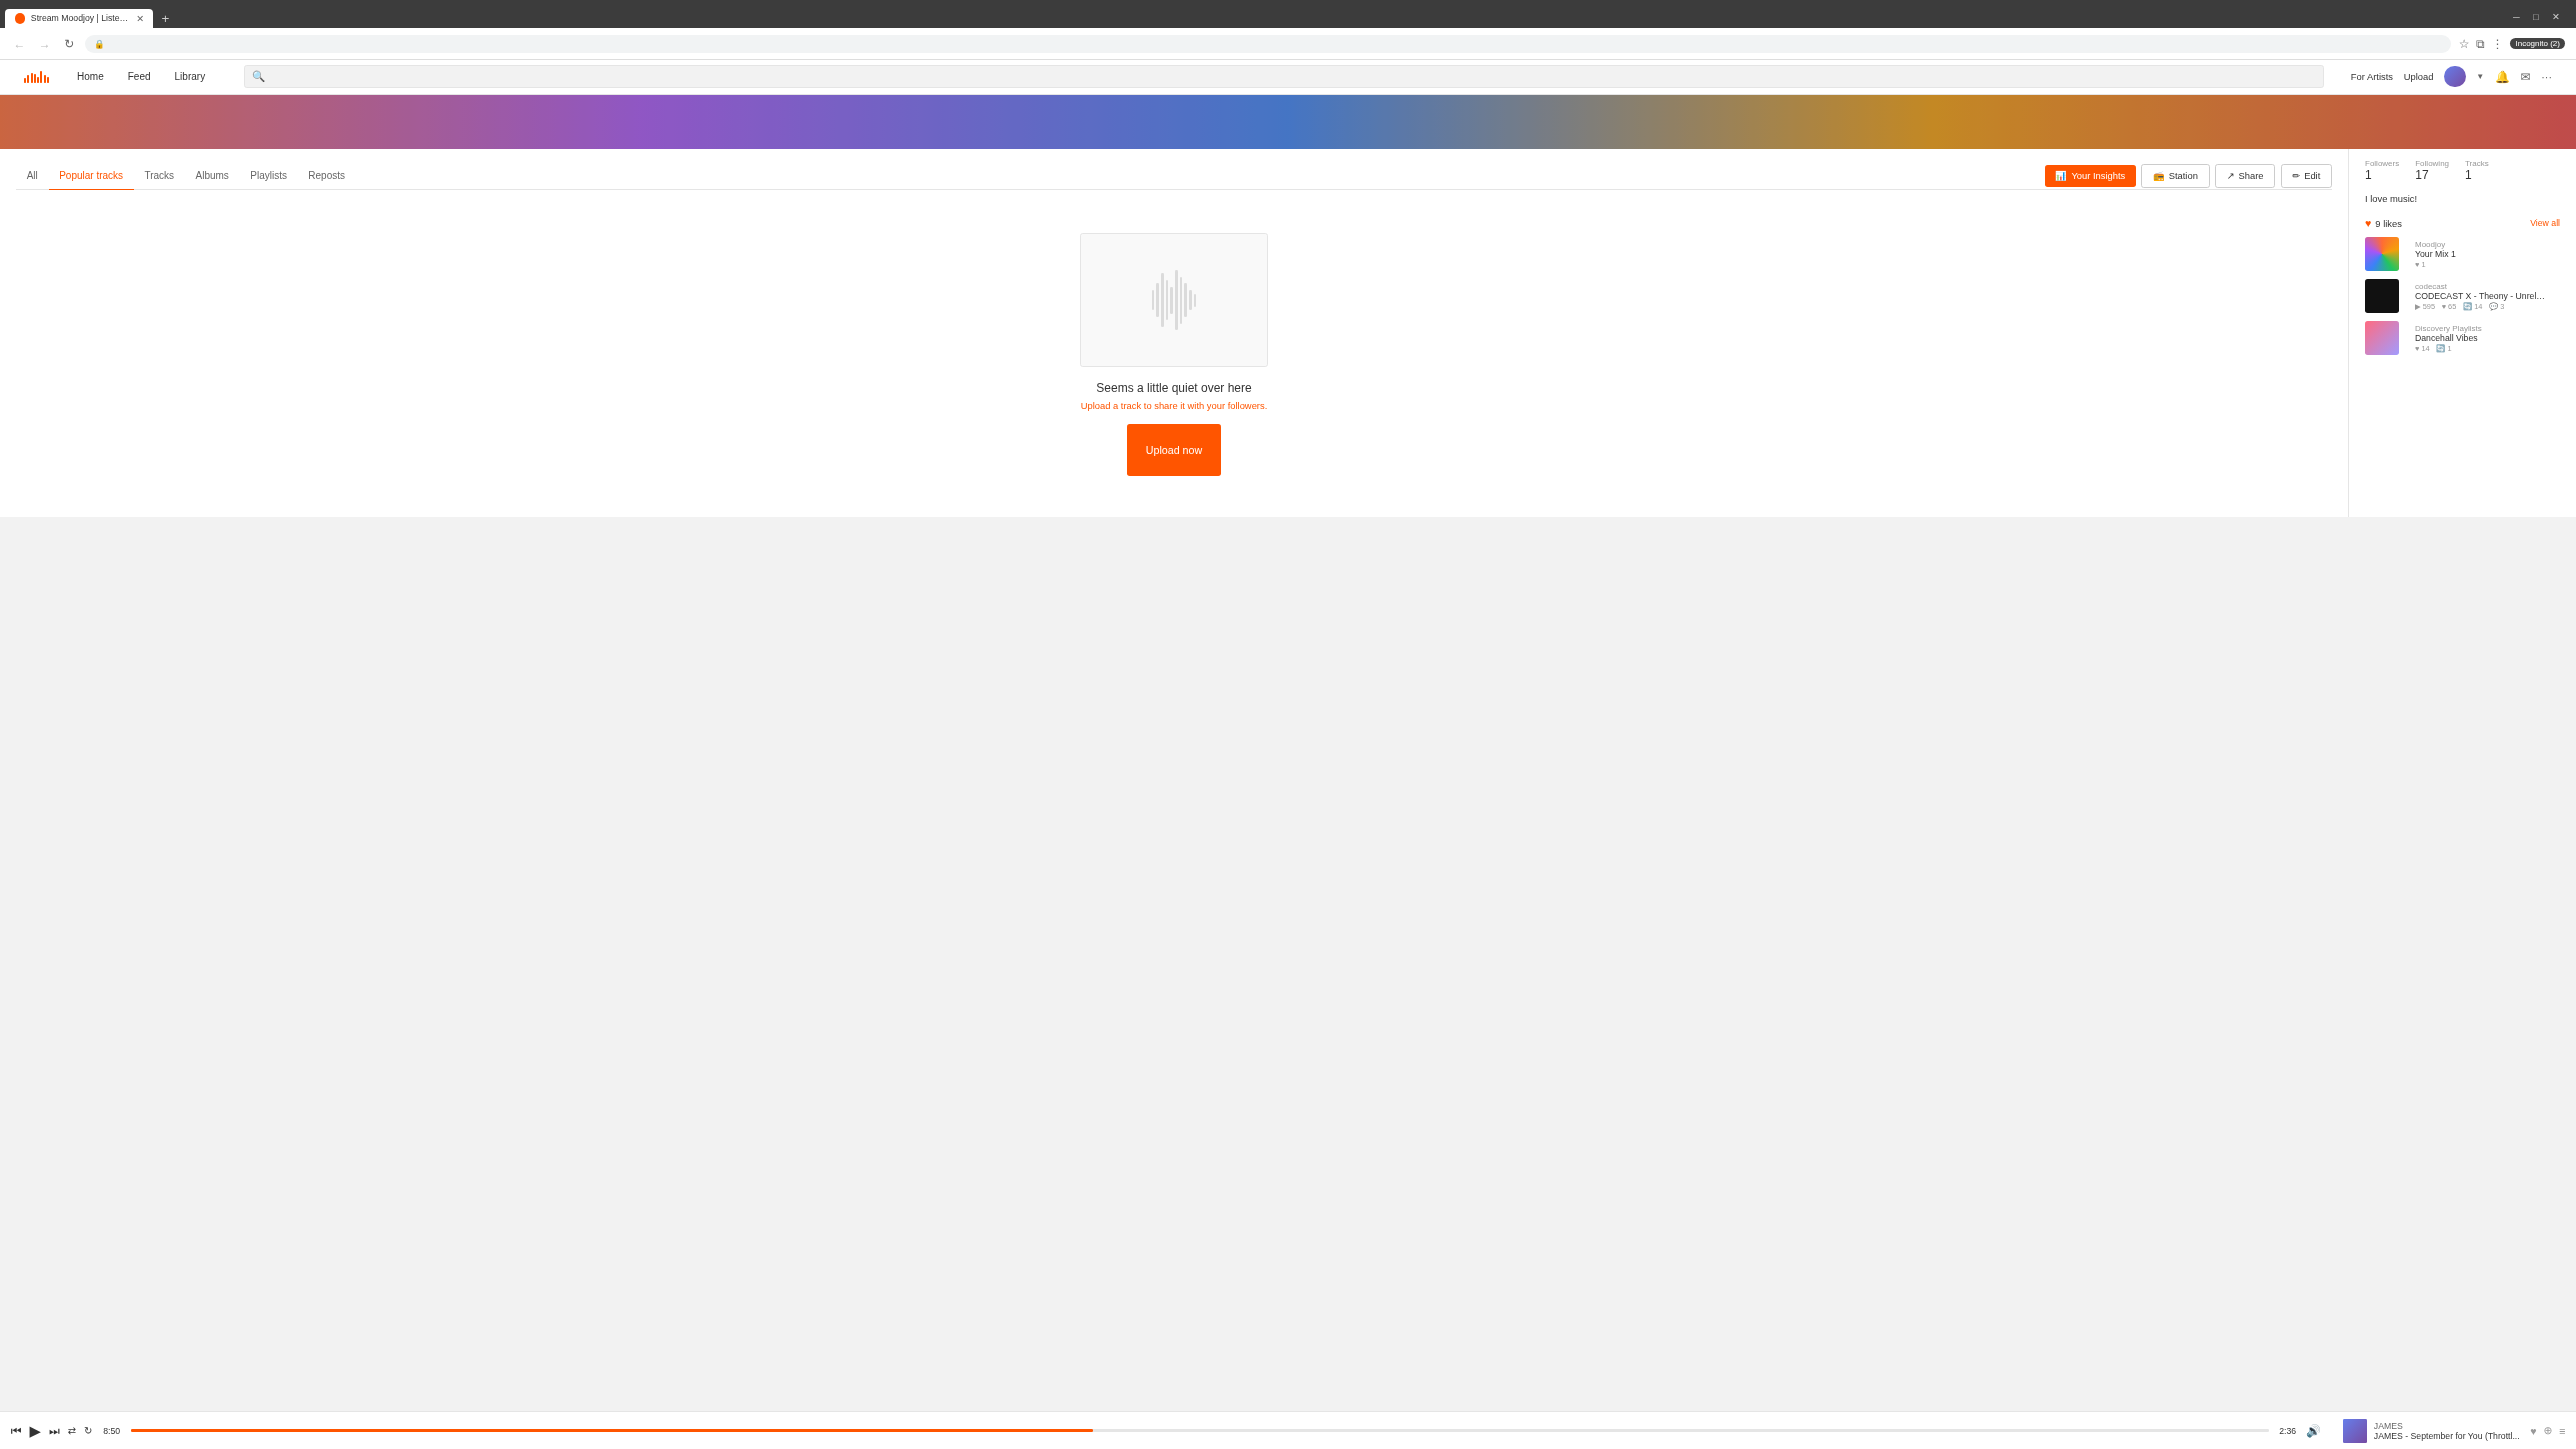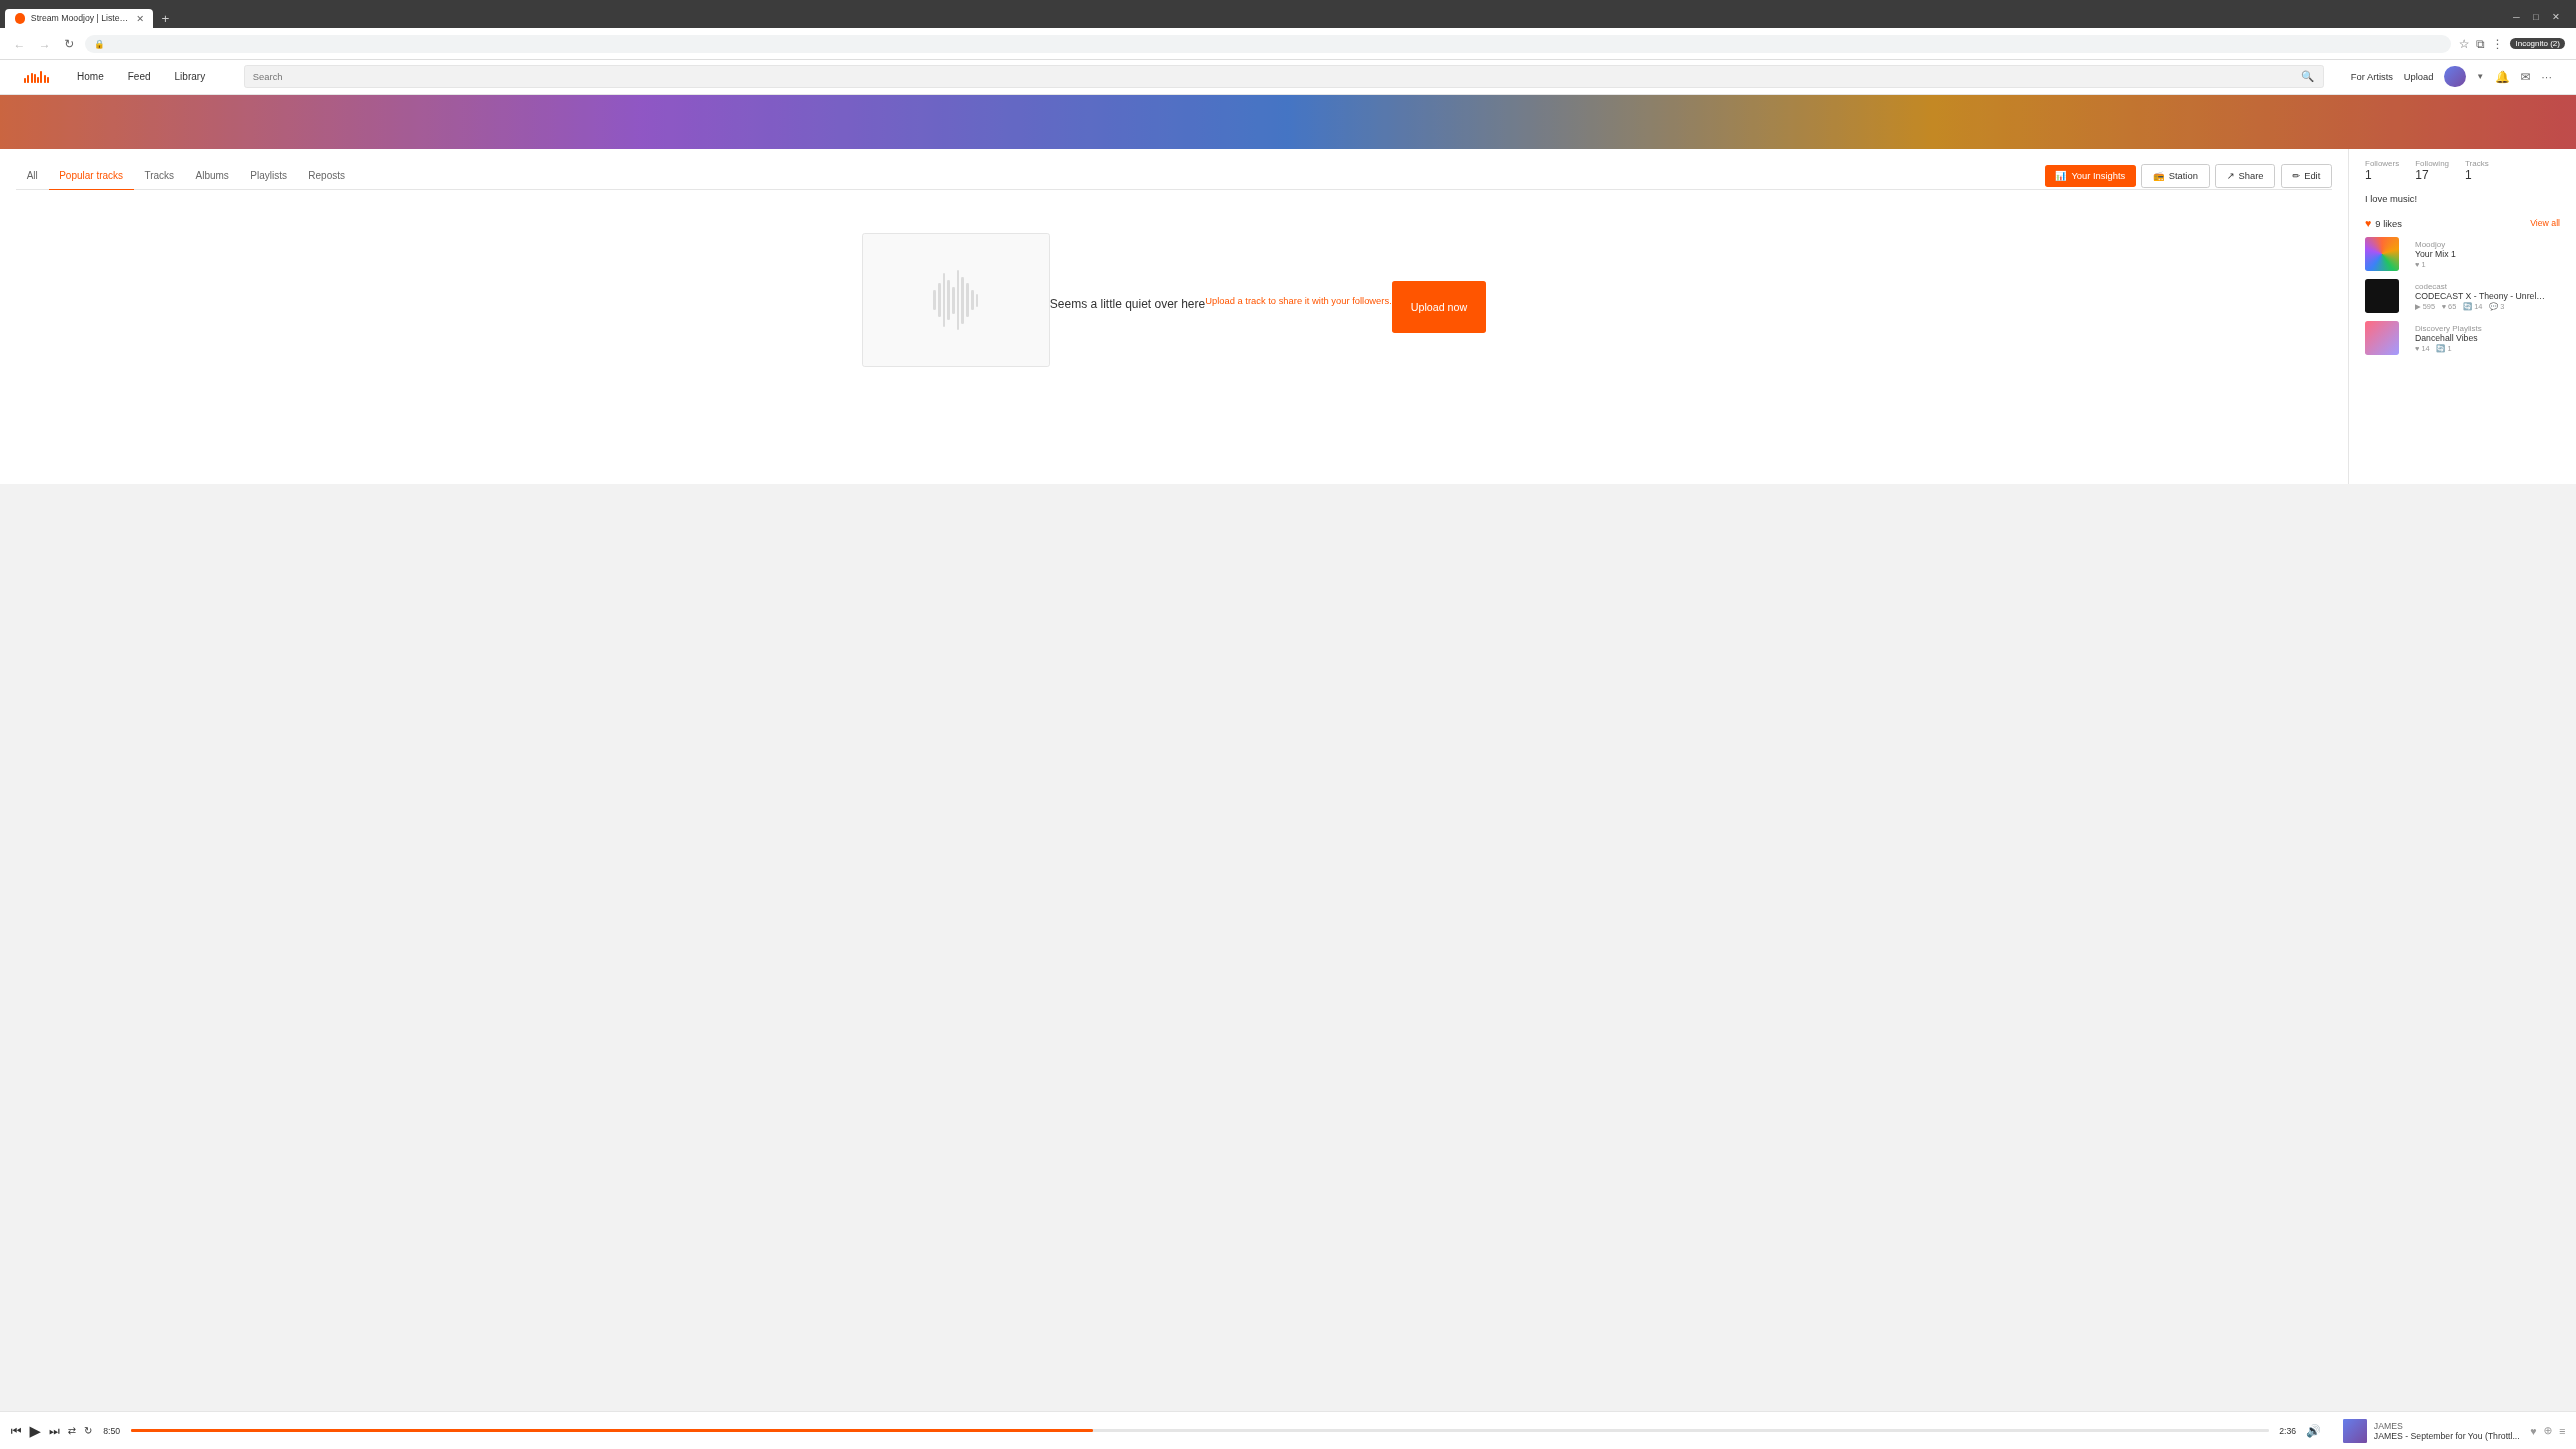--- a/index.html
+++ b/index.html
@@ -53,21 +53,21 @@
     .tab-nav { display: flex; align-items: center; gap: 0; border-bottom: 0.7px solid #e5e5e5; margin-bottom: 16px; }
     .tab-nav a { padding: 8px 10.7px; font-size: 10px; color: #666; text-decoration: none; border-bottom: 1.3px solid transparent; margin-bottom: -0.7px; }
     .tab-nav a.active { color: #f50; border-bottom-color: #f50; font-weight: 500; }
     .tab-nav-actions { margin-left: auto; display: flex; gap: 5.4px; align-items: center; }
     .btn-insights { background: #f50; color: #fff; border: none; border-radius: 2.7px; padding: 5.4px 10.7px; font-size: 9.4px; cursor: pointer; display: flex; align-items: center; gap: 4px; }
     .btn-station { background: transparent; border: 0.7px solid #ccc; border-radius: 2.7px; padding: 5.4px 10.7px; font-size: 9.4px; cursor: pointer; display: flex; align-items: center; gap: 4px; color: #333; }
     .btn-share { background: transparent; border: 0.7px solid #ccc; border-radius: 2.7px; padding: 5.4px 10.7px; font-size: 9.4px; cursor: pointer; display: flex; align-items: center; gap: 4px; color: #333; }
     .btn-edit { background: transparent; border: 0.7px solid #ccc; border-radius: 2.7px; padding: 5.4px 10.7px; font-size: 9.4px; cursor: pointer; display: flex; align-items: center; gap: 4px; color: #333; }
 
     
-    .empty-state { display: flex; flex-direction: row; align-items: center; justify-content: center; padding: 27px 13.4px; }
+    .empty-state { display: flex; flex-direction: column; align-items: center; justify-content: center; padding: 27px 13.4px; }
     .empty-state-box { border: 0.7px solid #e5e5e5; border-radius: 2.7px; width: 188px; height: 134px; display: flex; align-items: center; justify-content: center; margin-bottom: 13.4px; background: #f9f9f9; }
     .waveform-placeholder { display: flex; align-items: center; gap: 2px; opacity: 0.3; }
     .waveform-placeholder span { background: #999; width: 2.7px; border-radius: 1.3px; }
     .empty-state-title { font-size: 12px; color: #333; margin-bottom: 5.4px; }
     .empty-state-link { color: #f50; font-size: 9.4px; text-decoration: none; margin-bottom: 13.4px; }
     .btn-upload { background: #f50; color: #fff; border: none; border-radius: 2.7px; padding: 20px 19px; font-size: 10.7px; cursor: pointer; font-weight: 500; }
 
     
     .sidebar { width: 228px; padding: 10.7px 16px; border-left: 0.7px solid #e5e5e5; background: #fff; }
     .sidebar-stats { display: flex; gap: 16px; margin-bottom: 10.7px; }
@@ -160,21 +160,20 @@
         <span style="height:8.7px;"></span>
         <span style="height:6px;"></span>
       </div>
     </div>
     <nav class="sc-nav">
       <a href="#">Home</a>
       <a href="#">Feed</a>
       <a href="#">Library</a>
     </nav>
     <div class="sc-search">
-      <input type="text" placeholder="Search" style="">
       <span style="color:#999;">🔍</span>
     </div>
     <div class="sc-right">
       <a href="#" class="sc-artists-link">For Artists</a>
       <a href="#" class="sc-upload-link">Upload</a>
       <div class="sc-avatar"></div>
       <span style="color:#666; font-size:8px;">▼</span>
       <span class="sc-bell">🔔</span>
       <span class="sc-mail">✉</span>
       <span class="sc-more">···</span>

